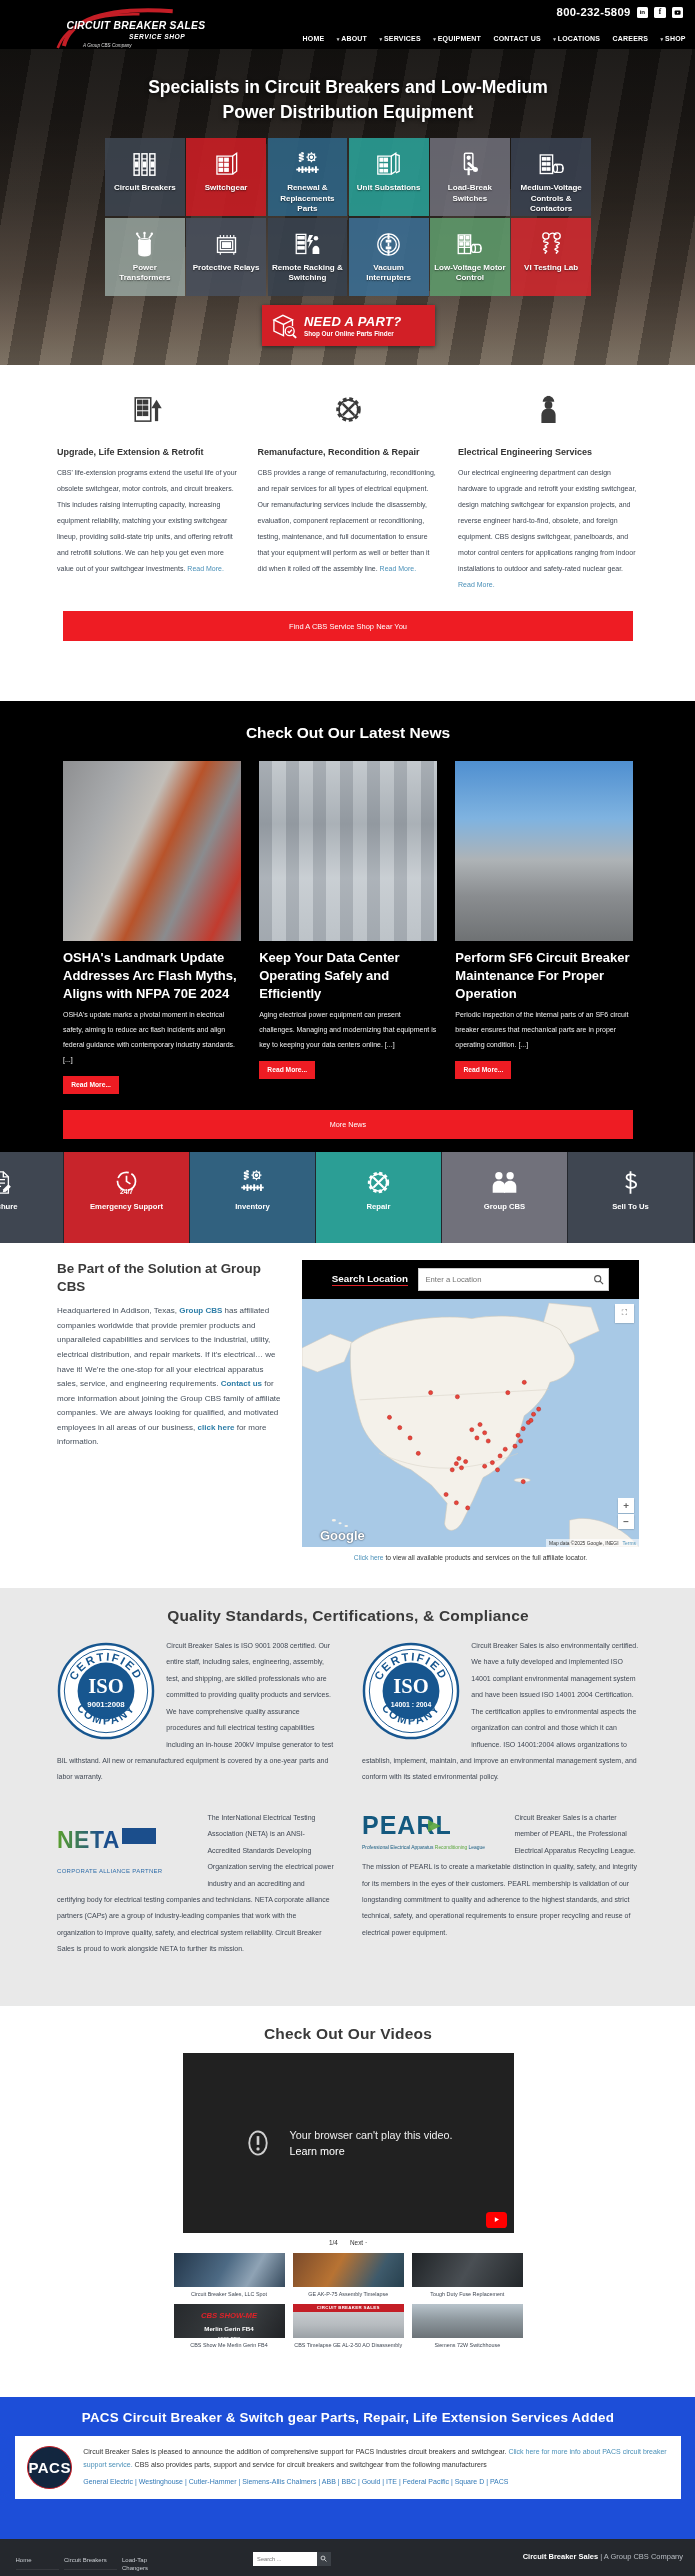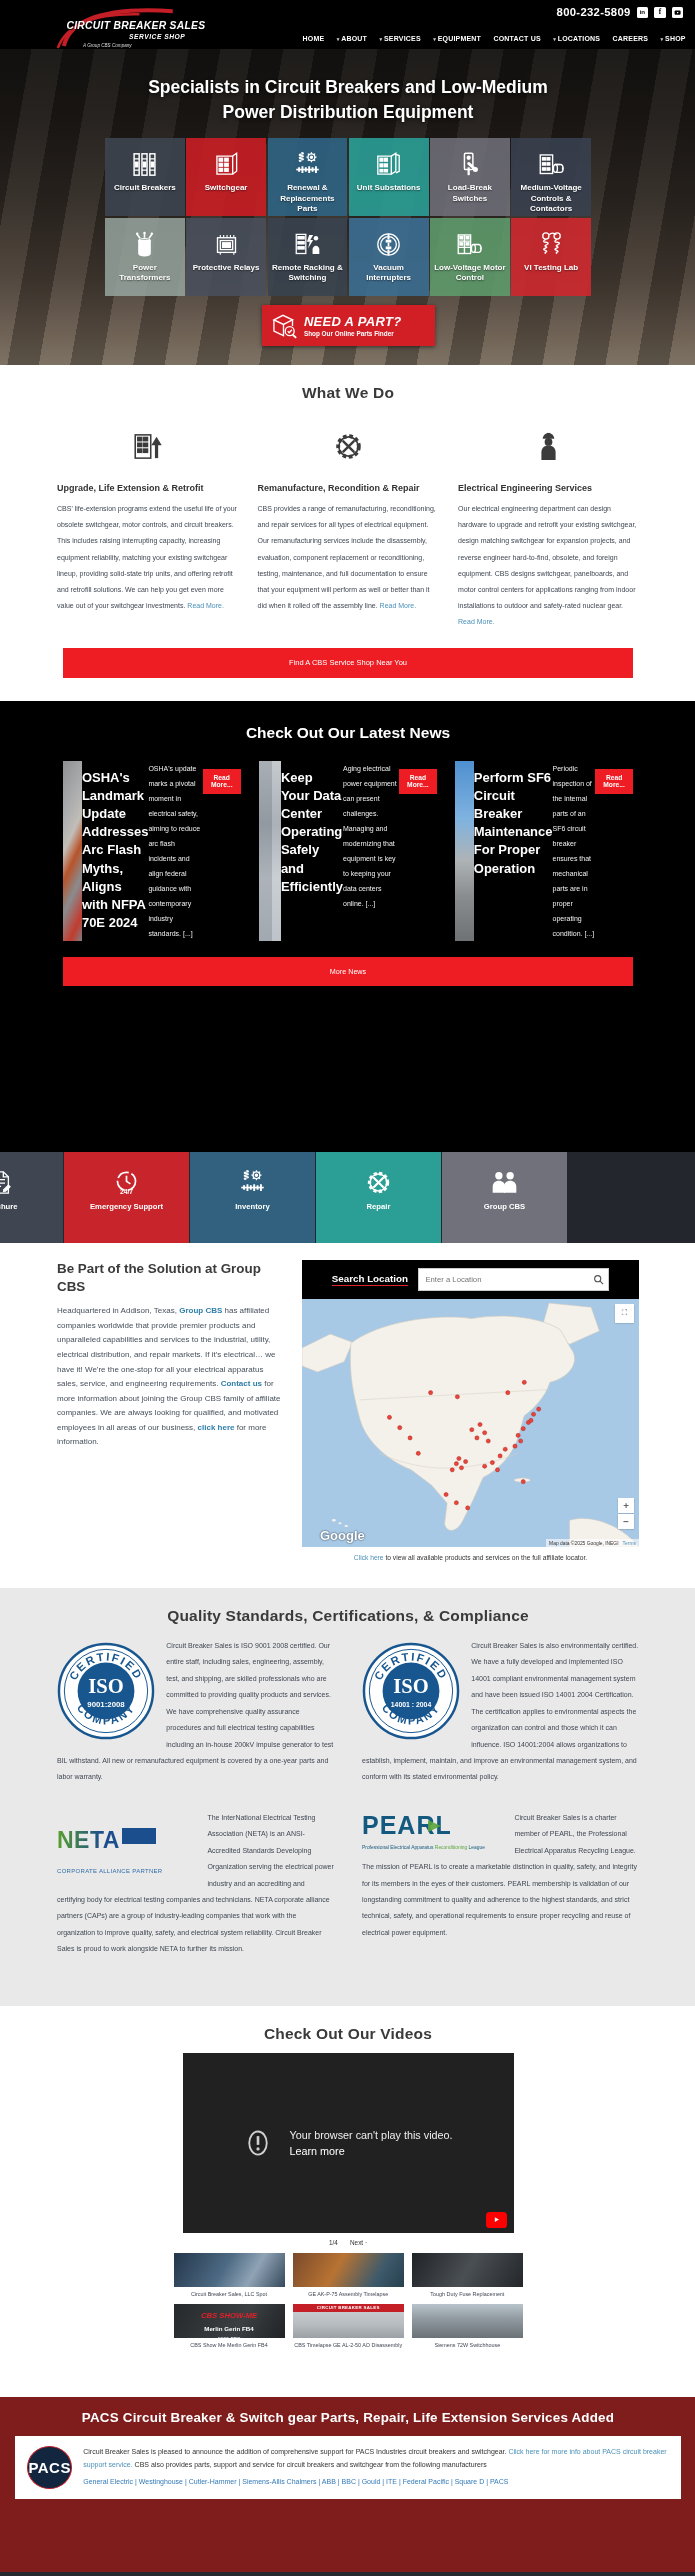--- a/index.html
+++ b/index.html
@@ -57,21 +57,21 @@
   .wwd-ic svg{width:31px;height:31px}
   .wwd-col h3{font-size:9px;color:#333;margin-bottom:8.2px}
   .wwd-col p{font-size:7px;line-height:2.3;color:#3f4753}
   a.lnk,.lnk{color:#4a90b8;text-decoration:none;cursor:pointer}
   .cta-bar{width:570px;height:30px;margin:17.5px auto 0;background:#ee1c23;color:#fff;display:flex;align-items:center;justify-content:center;font-size:7.5px;cursor:pointer}
 
   
   .news{height:451px;background:#000;overflow:hidden}
   .news h2{padding-top:23px;text-align:center;color:#fff;font-size:15.5px}
   .news-cards{width:570px;margin:18.5px auto 0;display:flex;gap:18.5px}
-  .news-card{width:178px;display:flex;flex-direction:row;align-items:flex-start}
+  .news-card{width:178px;display:flex;flex-direction:column;align-items:flex-start}
   .n-img{width:100%;height:180px}
   .n-img1{background:linear-gradient(115deg,#8e8f91 0%,#a9abad 25%,#c2beb8 42%,#b8532a 55%,#8a8c8f 70%,#c23b2e 88%,#7d7f82 100%)}
   .n-img2{background:linear-gradient(180deg,#e8eaec 0%,#c9cdd1 35%,#eef0f2 65%,#dfe2e5 100%),repeating-linear-gradient(90deg,#b9bec3 0 13.4px,#d8dcdf 13.4px 27px);background-blend-mode:multiply}
   .n-img3{background:linear-gradient(180deg,#4f8fd0 0%,#7fb3e0 32%,#aeb3b6 55%,#8a8d90 75%,#6f7274 100%)}
   .news-card h3{color:#fff;font-size:13px;line-height:1.4;margin:8.2px 0 4.1px}
   .news-card p{color:#f2f2f2;font-size:7px;line-height:2.15}
   .rm-btn{margin-top:8.2px;background:#ee1c23;color:#fff;font-size:6.7px;font-weight:bold;padding:5.7px 8.2px;border:none;cursor:pointer}
   .more-news{width:570px;height:29px;margin:15.5px auto 0;background:#ee1c23;color:#fff;font-size:7.2px;display:flex;align-items:center;justify-content:center;cursor:pointer}
 
   
@@ -151,21 +151,21 @@
   .th5{background:linear-gradient(180deg,#cfd3d6 0%,#b7bcc0 60%,#9aa0a5 100%)}
   .th6{background:linear-gradient(180deg,#b8c4cc 0%,#8f999f 45%,#6b7277 100%)}
   .th-cap{margin-top:3.6px;text-align:center;font-size:5.4px;color:#3f4753}
   .ov{position:absolute;left:0;right:0;text-align:center}
   .ov1{top:7.2px;color:#e02128;font-size:7.7px;font-weight:bold;font-style:italic}
   .ov2{top:20.6px;color:#fff;font-size:6.2px;font-weight:bold}
   .ov3{top:32px;color:#fff;font-size:5.2px}
   .ov-banner{top:0;background:#c41e26;color:#fff;font-size:4.4px;font-weight:bold;padding:1.5px 0;letter-spacing:0.3px}
 
   
-  .pacs{height:175px;background:#7f1d1d;overflow:hidden}
+  .pacs{height:142px;background:#1d4ed8;overflow:hidden}
   .pacs h2{padding-top:13.4px;text-align:center;color:#fff;font-size:13.4px;letter-spacing:0.2px}
   .pacs-box{width:666px;margin:10.3px auto 0;background:#fff;padding:10.3px 12.4px;display:flex;gap:11.3px;align-items:flex-start}
   .pacs-logo{flex:0 0 43px;height:43px;border-radius:50%;background:#12263f;border:1.5px solid #c41e26;color:#fff;display:flex;align-items:center;justify-content:center;font-weight:bold;font-size:15px;letter-spacing:0.5px}
   .pacs-txt{font-size:7px;line-height:1.85;color:#333}
   .pacs-man{margin-top:6.2px;color:#337ab7;font-size:7px}
 
   
   .ftr{position:relative;height:309px;background:#25282d}
   .f-col{position:absolute;top:13px}
   .f-col1{left:15.5px;width:43px}
@@ -407,21 +407,20 @@
             <path d="M40.5 40.5l6 5.5" stroke-width="3.4"></path>
           </svg></span>
       <span>
         <div class="np-t1">NEED A PART?</div>
         <div class="np-t2">Shop Our Online Parts Finder</div>
       </span>
     </div>
   </section>
 
   <section class="wwd">
-    <h2>What We Do</h2>
     <div class="wwd-cols">
       <div class="wwd-col">
         <div class="wwd-ic">
             <svg viewBox="0 0 48 48" fill="none" stroke="currentColor" stroke-width="2.4">
               <rect x="5" y="6" width="24" height="36"></rect>
               <rect x="9" y="10" width="6" height="5" fill="currentColor"></rect>
               <rect x="18" y="10" width="6" height="5" fill="currentColor"></rect>
               <rect x="9" y="19" width="6" height="5" fill="currentColor"></rect>
               <rect x="18" y="19" width="6" height="5" fill="currentColor"></rect>
               <rect x="9" y="28" width="6" height="5" fill="currentColor"></rect>
@@ -535,20 +534,29 @@
       <div class="c-tile">
           <span class="t-ic">
             <svg viewBox="0 0 48 48" fill="currentColor">
               <circle cx="14" cy="12" r="6.5"></circle>
               <circle cx="34" cy="12" r="6.5"></circle>
               <path d="M3 42V32c0-7 4.8-11 11-11s11 4 11 11v10z"></path>
               <path d="M23 42V32c0-7 4.8-11 11-11s11 4 11 11v10z"></path>
             </svg>
           </span>
           <span class="t-lb">Group CBS</span>
+        </div>
+      <div class="c-tile">
+          <span class="t-ic">
+            <svg viewBox="0 0 48 48" fill="none" stroke="currentColor" stroke-width="3.2">
+              <path d="M33 13c-2-4.5-16-5.5-16 1.5 0 8.5 17 4.5 17 13 0 7.5-15 7.5-18 2"></path>
+              <path d="M24 4v40"></path>
+            </svg>
+          </span>
+          <span class="t-lb">Sell To Us</span>
         </div>
     </div>
   </section>
 
   <section class="gcbs">
     <div class="gcbs-in">
       <div class="g-left">
         <h2>Be Part of the Solution at Group CBS</h2>
         <p><span>Headquartered in Addison, Texas, </span><span class="lnk">Group CBS</span><span> has affiliated companies worldwide that provide premier products and unparalleled capabilities and services to the industrial, utility, electrical distribution, and repair markets. If it's electrical… we have it! We're the one-stop for all your electrical apparatus sales, service, and engineering requirements. </span><span class="lnk">Contact us</span><span> for more information about joining the Group CBS family of affiliate companies. We are always looking for qualified, and motivated employees in all areas of our business, </span><span class="lnk">click here</span><span> for more information.</span></p>
       </div>

